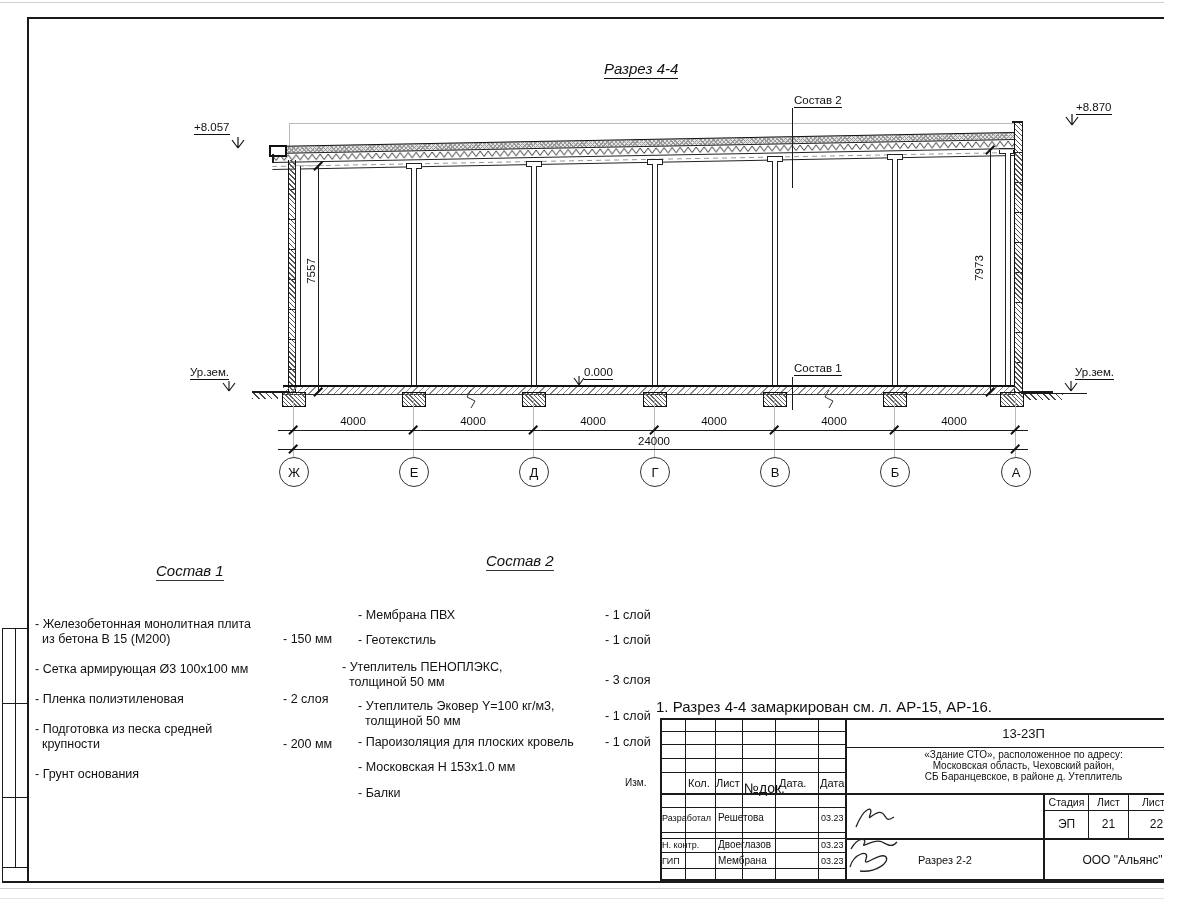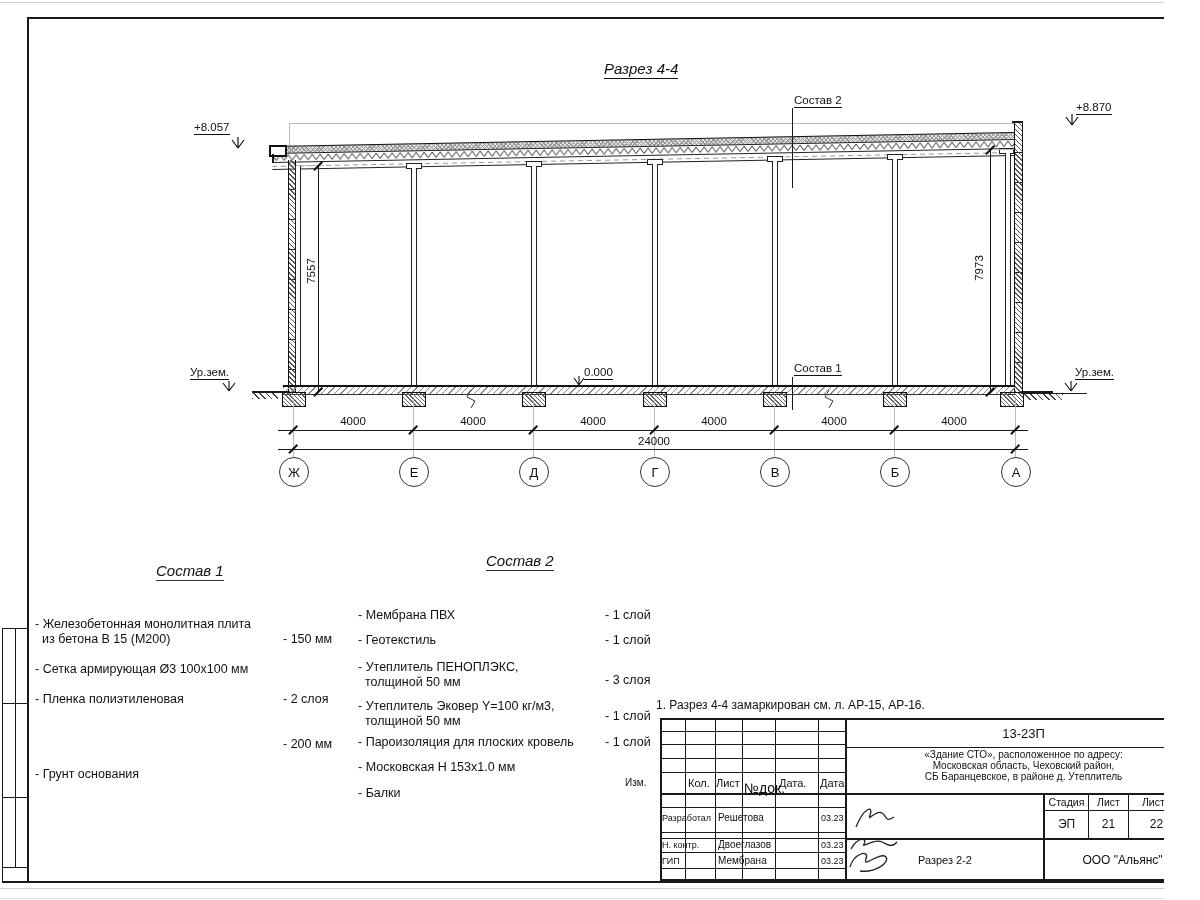--- a/index.html
+++ b/index.html
@@ -210,38 +210,39 @@
 <div class="bubble" style="left:1001px;top:457px">
       <span>А</span>
     </div>
 
 <div class="txt list-title" style="left:156px;top:562px">Состав 1</div>
 <div class="txt li" style="left:35px;top:617px">- <span>Железобетонная  монолитная плита</span><br>&nbsp;&nbsp;<span>из бетона В 15 (М200)</span></div>
 <div class="txt lival" style="left:283px;top:632px">- 150 мм</div>
 <div class="txt li" style="left:35px;top:662px">- <span>Сетка армирующая Ø3 100х100 мм</span></div>
 <div class="txt li" style="left:35px;top:692px">- <span>Пленка полиэтиленовая</span></div>
 <div class="txt lival" style="left:283px;top:692px">-  2 слоя</div>
+<div class="txt li" style="left:35px;top:722px">- <span>Подготовка из песка средней</span><br>&nbsp;&nbsp;<span>крупности</span></div>
 <div class="txt lival" style="left:283px;top:737px">- 200 мм</div>
 <div class="txt li" style="left:35px;top:767px">- <span>Грунт основания</span></div>
 
 <div class="txt list-title" style="left:486px;top:552px">Состав 2</div>
 <div class="txt li" style="left:358px;top:608px">- <span>Мембрана ПВХ</span></div>
 <div class="txt lival" style="left:605px;top:608px">- 1 слой</div>
 <div class="txt li" style="left:358px;top:633px">- <span>Геотекстиль</span></div>
 <div class="txt lival" style="left:605px;top:633px">- 1 слой</div>
-<div class="txt li" style="left:358px;top:660px">- <span>Утеплитель ПЕНОПЛЭКС,</span><br>&nbsp;&nbsp;<span>толщиной 50 мм</span></div>
+<div class="txt li" style="left:342px;top:660px">- <span>Утеплитель ПЕНОПЛЭКС,</span><br>&nbsp;&nbsp;<span>толщиной 50 мм</span></div>
 <div class="txt lival" style="left:605px;top:673px">- 3 слоя</div>
 <div class="txt li" style="left:358px;top:699px">- <span>Утеплитель Эковер Y=100 кг/м3,</span><br>&nbsp;&nbsp;<span>толщиной 50 мм</span></div>
 <div class="txt lival" style="left:605px;top:709px">- 1 слой</div>
 <div class="txt li" style="left:358px;top:735px">- <span>Пароизоляция для плоских кровель</span></div>
 <div class="txt lival" style="left:605px;top:735px">- 1 слой</div>
 <div class="txt li" style="left:358px;top:760px">- <span>Московская Н 153х1.0 мм</span></div>
 <div class="txt li" style="left:358px;top:786px">- <span>Балки</span></div>
 
-<div class="txt" style="left:656px;top:698px;font-size:12px">1. Разрез 4-4 замаркирован см. л. АР-15, АР-16.</div>
+<div class="txt" style="left:656px;top:698px;font-size:15px">1. Разрез 4-4 замаркирован см. л. АР-15, АР-16.</div>
 
 <div class="hline" style="left:660px;top:718px;width:540px;height:2px"></div>
 <div class="hline" style="left:660px;top:879px;width:540px;height:2px"></div>
 <div class="vline" style="left:660px;top:718px;height:163px;width:2px"></div>
 <div class="vline" style="left:685px;top:718px;height:163px"></div>
 <div class="vline" style="left:715px;top:718px;height:163px"></div>
 <div class="vline" style="left:742px;top:718px;height:163px"></div>
 <div class="vline" style="left:775px;top:718px;height:163px"></div>
 <div class="vline" style="left:818px;top:718px;height:163px"></div>
 <div class="vline" style="left:845px;top:718px;height:163px;width:2px"></div>

